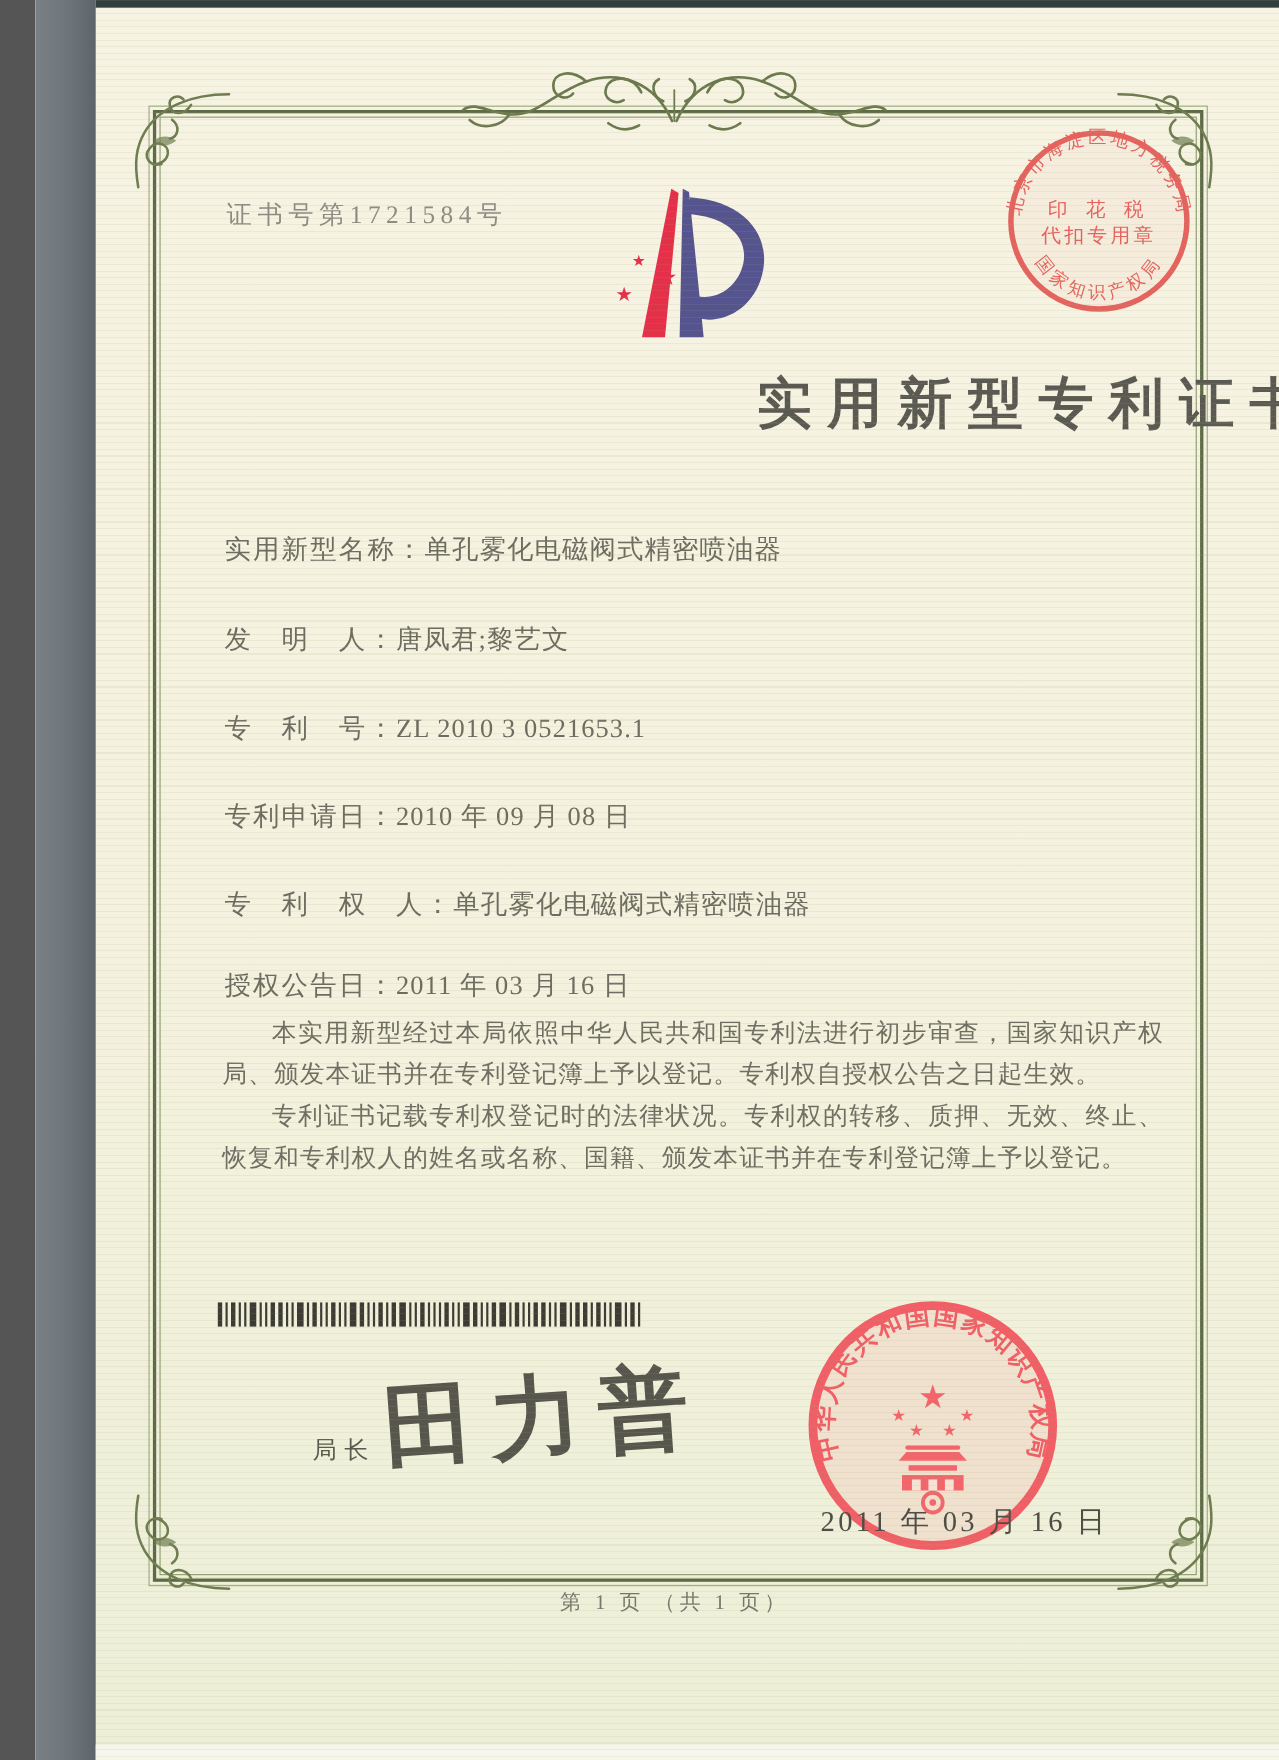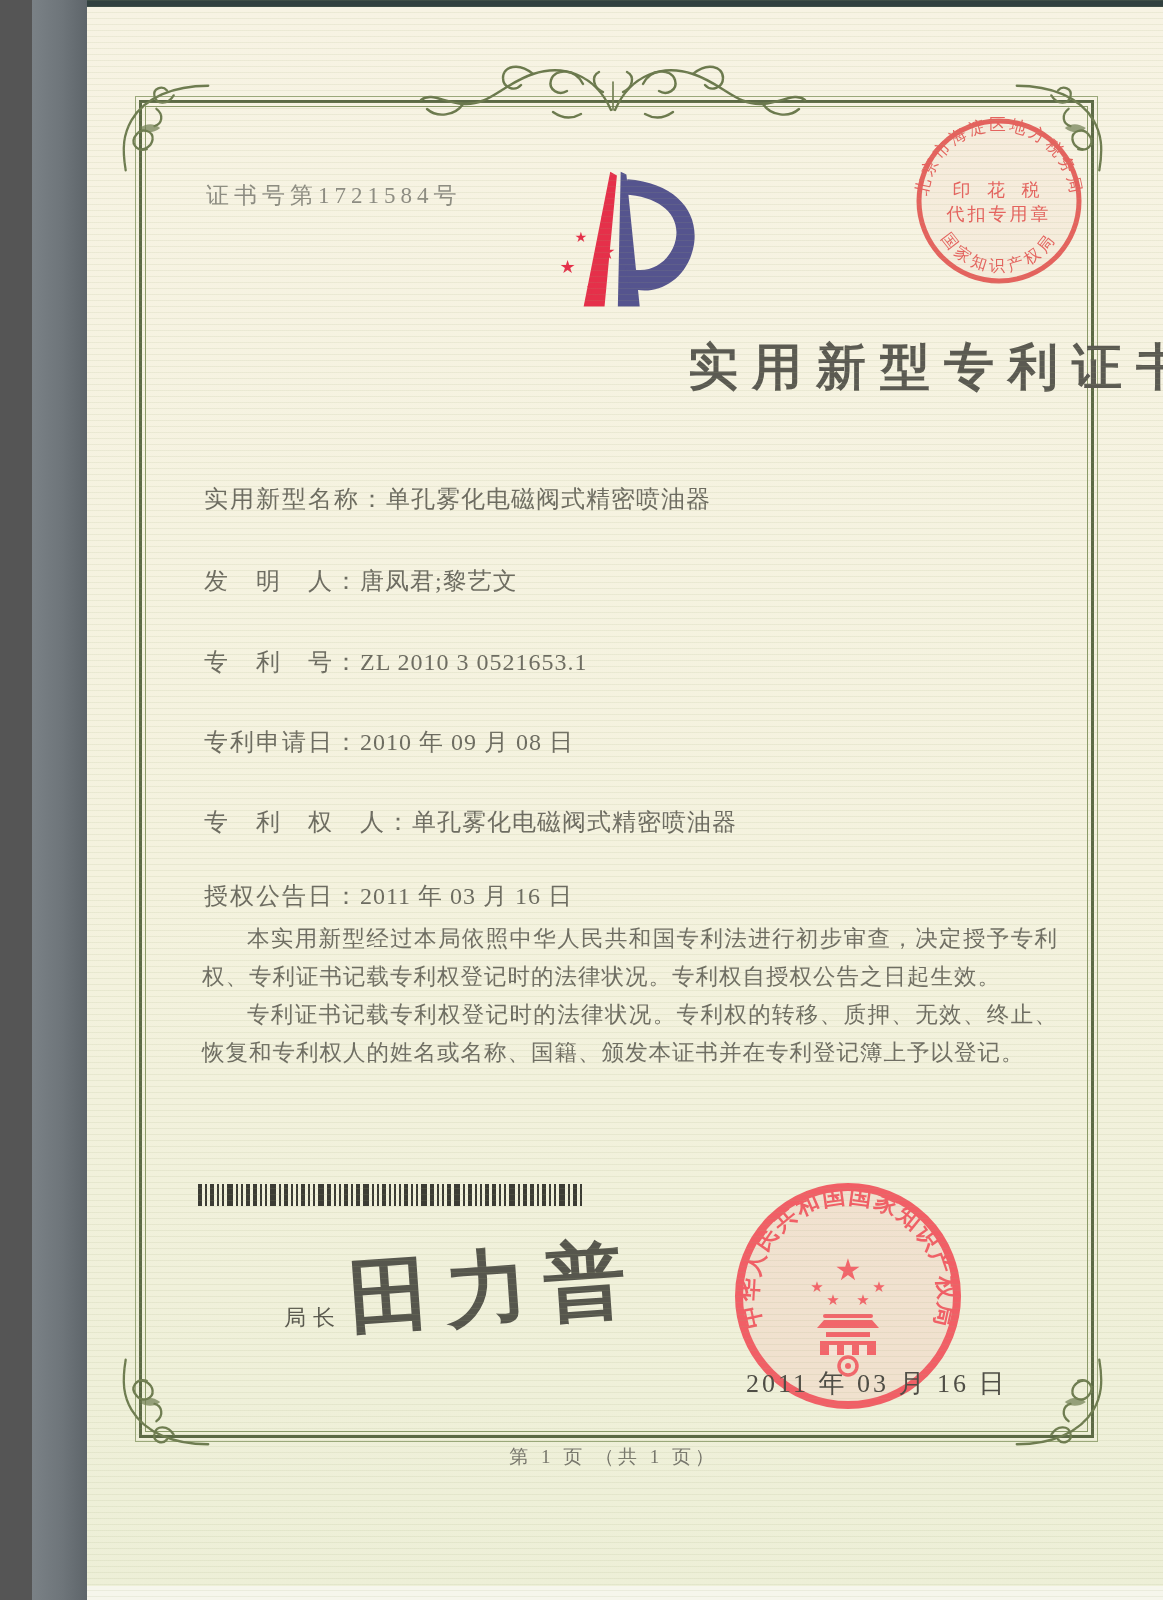--- a/index.html
+++ b/index.html
@@ -152,21 +152,21 @@
     <span class="lbl">专利申请日：</span><span>2010 年 09 月 08 日</span>
   </div>
   <div class="row" style="top:806px">
     <span class="lbl">专　利　权　人：</span><span>单孔雾化电磁阀式精密喷油器</span>
   </div>
   <div class="row" style="top:880px">
     <span class="lbl">授权公告日：</span><span>2011 年 03 月 16 日</span>
   </div>
 
   <div class="body-text">
-    <p>本实用新型经过本局依照中华人民共和国专利法进行初步审查，决定授予专利权、专利证书记载专利权登记时的法律状况。专利权自授权公告之日起生效。</p>
+    <p>本实用新型经过本局依照中华人民共和国专利法进行初步审查，国家知识产权局、颁发本证书并在专利登记簿上予以登记。专利权自授权公告之日起生效。</p>
     <p>专利证书记载专利权登记时的法律状况。专利权的转移、质押、无效、终止、恢复和专利权人的姓名或名称、国籍、颁发本证书并在专利登记簿上予以登记。</p>
   </div>
 
   <div class="barcode" id="barcode">
       <div class="bar" style="width: 4px;"></div>
       <div class="bar" style="width: 2px;"></div>
       <div class="bar" style="width: 4px;"></div>
       <div class="bar" style="width: 2px;"></div>
       <div class="bar" style="width: 2px;"></div>
       <div class="bar" style="width: 6px;"></div>

